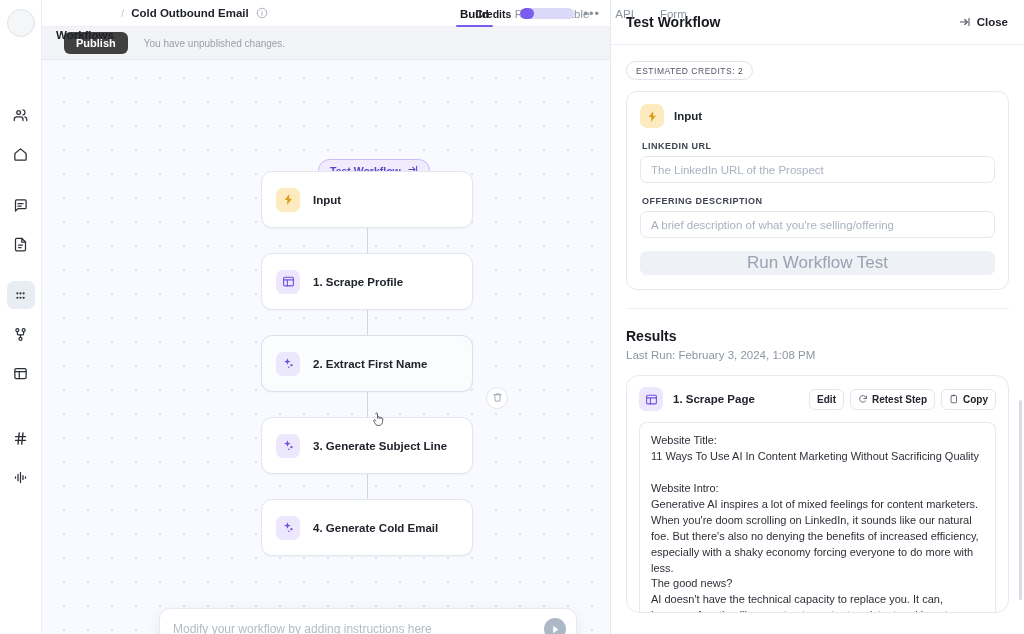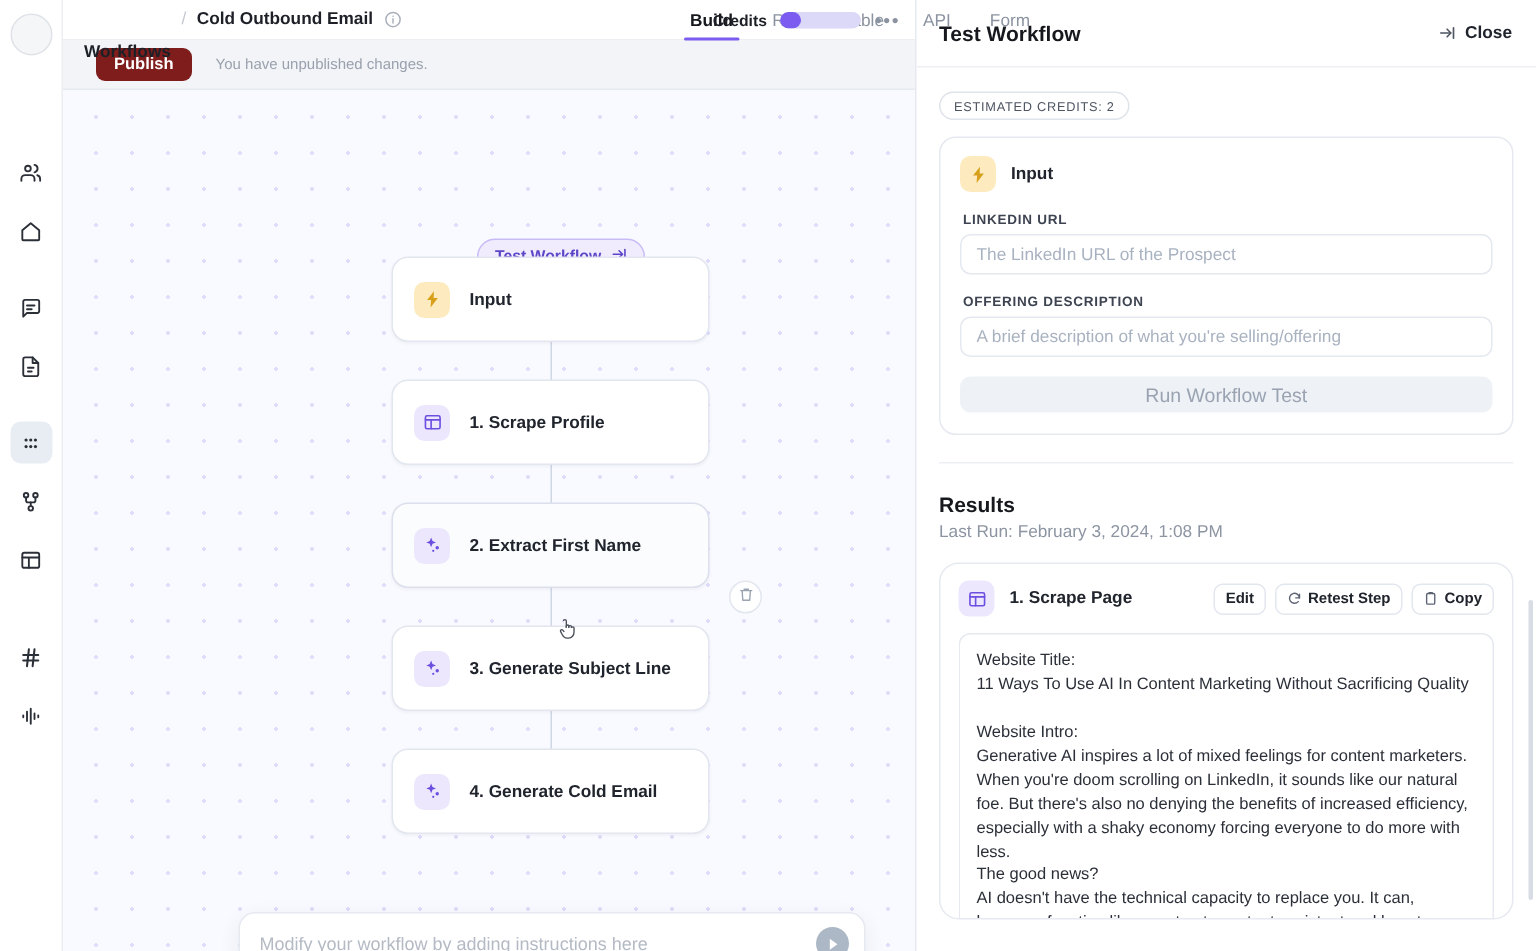--- a/index.html
+++ b/index.html
@@ -82,21 +82,21 @@
   .dots-btn { color: #8b93a1; font-size: 13px; letter-spacing: 1px; cursor: pointer; line-height: 1; }
 
   
   .publishbar {
     height: 33px; flex: 0 0 33px;
     background: #f2f4f8;
     display: flex; align-items: center; padding-left: 22px; gap: 16px;
     border-bottom: 1px solid #e6e9ef;
   }
   .publish-btn {
-    background: #7f1d1d; color: #fff; font-size: 11px; font-weight: 700;
+    background: #404040; color: #fff; font-size: 11px; font-weight: 700;
     border: none; border-radius: 6px; padding: 5px 12px; cursor: pointer;
   }
   .publish-note { font-size: 10px; color: #9aa1ad; }
 
   
   .canvas {
     flex: 1 1 auto; position: relative; overflow: hidden;
     background-color: #f9faff;
     background-image: radial-gradient(#dedcfb 1.2px, transparent 1.3px);
     background-size: 24px 24px;
@@ -199,21 +199,21 @@
   }
   .field {
     width: 100%; height: 27px; border: 1px solid #e4e8ef; border-radius: 7px;
     background: #ffffff; padding: 0 10px; font-size: 11.5px;
     color: #2b2f38; outline: none; font-family: "Liberation Sans", sans-serif;
   }
   .field::placeholder { color: #a9b2c0; }
   .run-btn {
     width: 100%; height: 24px; margin-top: 13px;
     background: #eef1f5; border: none; border-radius: 7px;
-    font-size: 13px; color: #9aa3b2; font-weight: 400;
+    font-size: 17px; color: #9aa3b2; font-weight: 400;
     font-family: "Liberation Sans", sans-serif; cursor: pointer;
   }
 
   .divider { height: 1px; background: #edeff4; margin: 18px 0 0 0; }
 
   .results-title { font-size: 14px; font-weight: 700; color: #16181d; margin-top: 19px; }
   .results-sub { font-size: 11.5px; color: #8d95a3; margin-top: 5px; }
 
   .result-card {
     margin-top: 14px; border: 1px solid #e6e9f0; border-radius: 13px;

